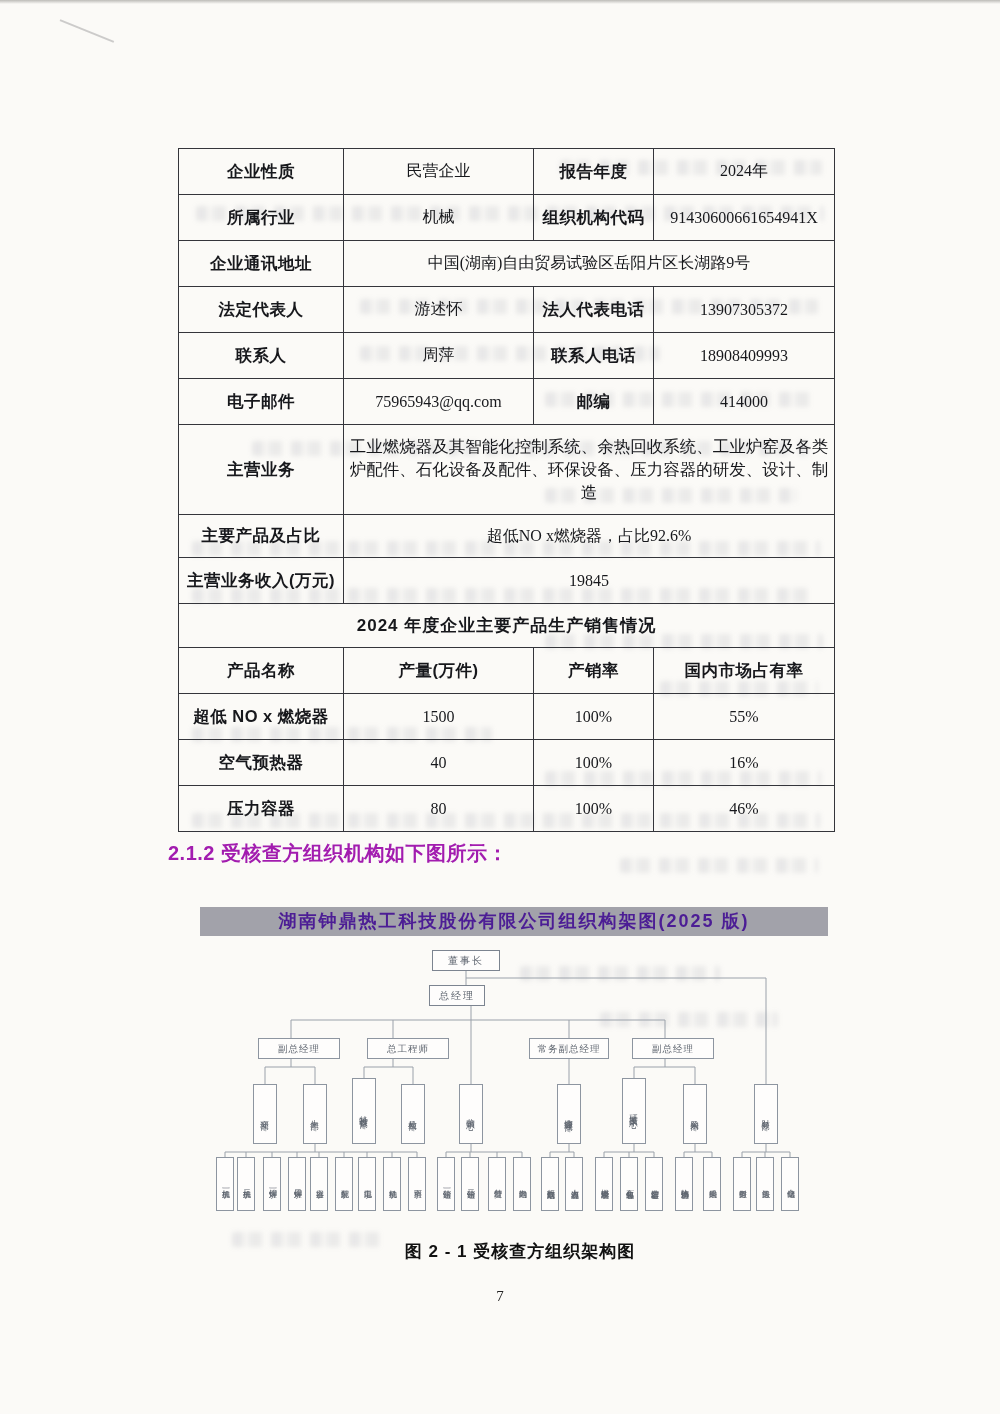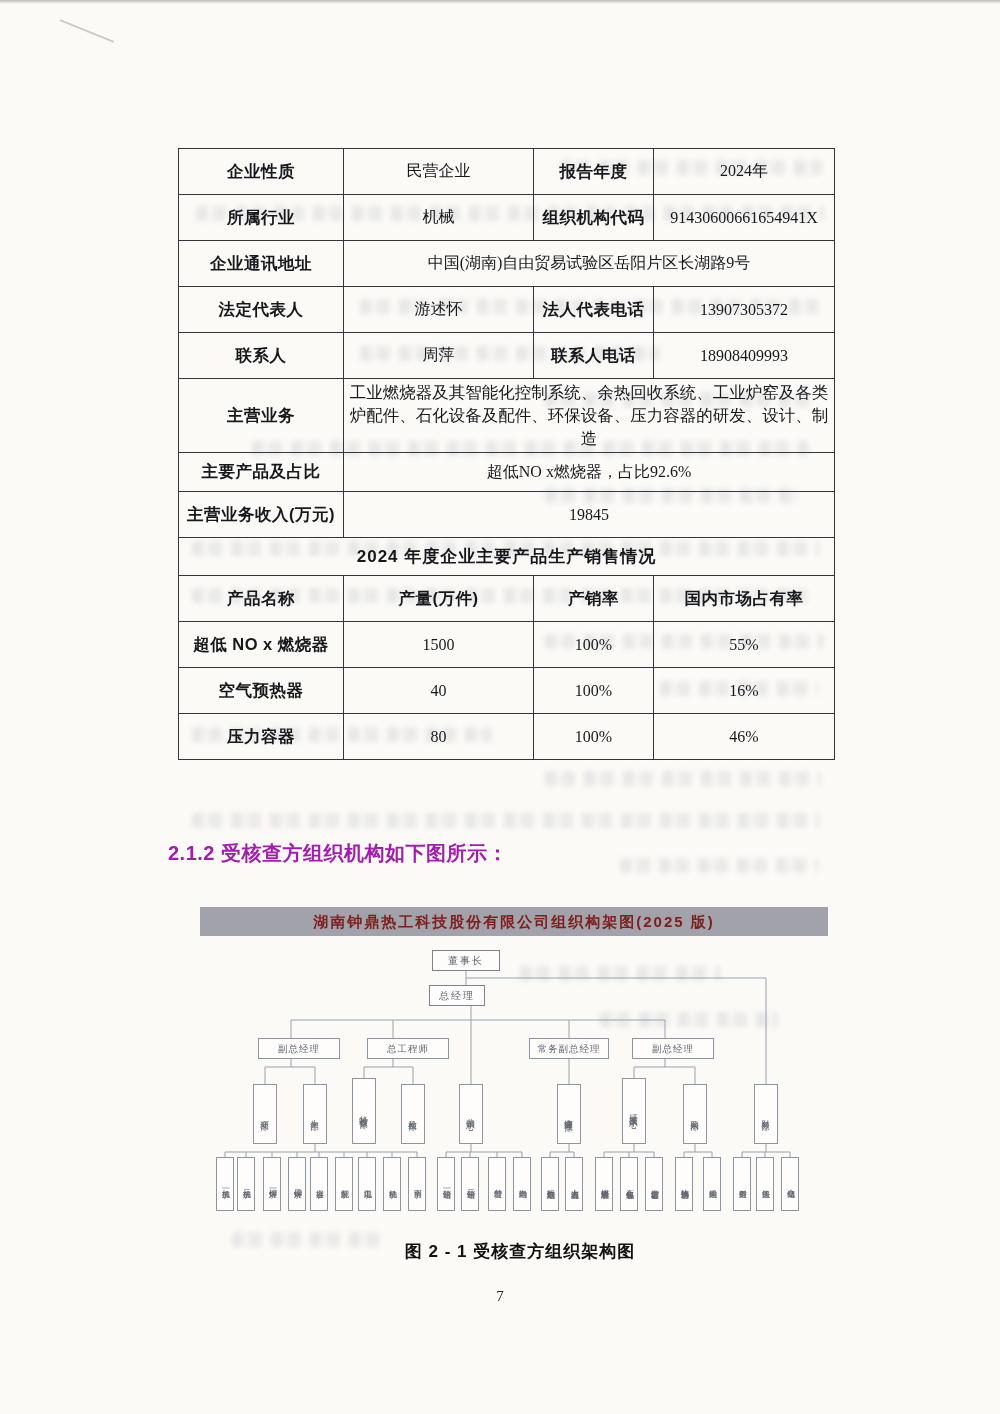--- a/index.html
+++ b/index.html
@@ -10,36 +10,36 @@
   .corner-mark{position:absolute;left:58px;top:30px;width:58px;height:1.5px;
         background:rgba(95,95,100,.30);transform:rotate(22deg);}
 
   
   .smudge{position:absolute;height:15px;filter:blur(2.6px);border-radius:2px;pointer-events:none;
         background:repeating-linear-gradient(90deg,rgba(108,114,134,.13) 0 11px,rgba(108,114,134,.03) 11px 17px,rgba(108,114,134,.11) 17px 30px,rgba(108,114,134,0) 30px 39px);}
 
   
   table.info{position:absolute;left:178px;top:148px;width:656px;border-collapse:collapse;
         table-layout:fixed;}
-  table.info td{border:1.4px solid #34353b;padding:2px 4px;text-align:center;vertical-align:middle;
+  table.info td{border:1.4px solid #34353b;padding:10px 4px;text-align:center;vertical-align:middle;
         overflow:hidden;}
   tr.r46{height:46px;}
   td.lbl{font-family:"Liberation Sans",sans-serif;font-weight:700;font-size:16.5px;letter-spacing:.5px;}
   td.val{font-family:"Liberation Serif",serif;font-size:16px;}
   td.hdrc{font-family:"Liberation Sans",sans-serif;font-weight:700;font-size:17px;letter-spacing:1px;}
   td.multiline{font-size:16.5px;line-height:23px;text-align:center;padding:2px 6px;}
 
   
   .sec-heading{position:absolute;left:168px;top:840px;font-family:"Liberation Sans",sans-serif;
         font-weight:700;font-size:20px;letter-spacing:.5px;color:#a21caf;}
 
   
   .orgfig{position:absolute;left:195px;top:907px;width:640px;height:312px;margin:0;}
   .org-title{position:absolute;left:5px;top:0;width:628px;height:29px;background:#a2a2aa;
-        color:#7f1d1d;font-family:"Liberation Sans",sans-serif;font-weight:700;font-size:15px;
+        color:#4c1d95;font-family:"Liberation Sans",sans-serif;font-weight:700;font-size:18px;
         line-height:29px;text-align:center;letter-spacing:2px;}
   .org-lines{position:absolute;left:0;top:0;}
   .nd{position:absolute;box-sizing:border-box;border:1px solid #8d95a0;background:rgba(255,255,255,.65);
         color:#5d646e;font-family:"Liberation Sans",sans-serif;text-align:center;}
   .ntop{height:21px;line-height:19px;font-size:10px;letter-spacing:2px;border-color:#7c8490;}
   .l2{top:131px;width:82px;height:21px;line-height:19px;font-size:9.5px;letter-spacing:1px;}
   .v{writing-mode:vertical-rl;text-orientation:upright;}
   .l3{top:177px;width:24px;height:60px;font-size:8.5px;line-height:22px;letter-spacing:1px;}
   .l3t{top:171px;height:66px;}
   .l4{top:250px;width:18px;height:54px;font-size:8px;line-height:16px;letter-spacing:.5px;}
@@ -105,20 +105,26 @@
       <td class="lbl">法定代表人</td>
       <td class="val">游述怀</td>
       <td class="lbl">法人代表电话</td>
       <td class="val">13907305372</td>
     </tr>
     <tr class="r46">
       <td class="lbl">联系人</td>
       <td class="val">周萍</td>
       <td class="lbl">联系人电话</td>
       <td class="val">18908409993</td>
+    </tr>
+    <tr class="r46">
+      <td class="lbl">电子邮件</td>
+      <td class="val">75965943@qq.com</td>
+      <td class="lbl">邮编</td>
+      <td class="val">414000</td>
     </tr>
     <tr style="height:70px">
       <td class="lbl">主营业务</td>
       <td class="val multiline" colspan="3">工业燃烧器及其智能化控制系统、余热回收系统、工业炉窑及各类炉配件、石化设备及配件、环保设备、压力容器的研发、设计、制造</td>
     </tr>
     <tr style="height:39px">
       <td class="lbl">主要产品及占比</td>
       <td class="val" colspan="3">超低NO x燃烧器，占比92.6%</td>
     </tr>
     <tr class="r46">

